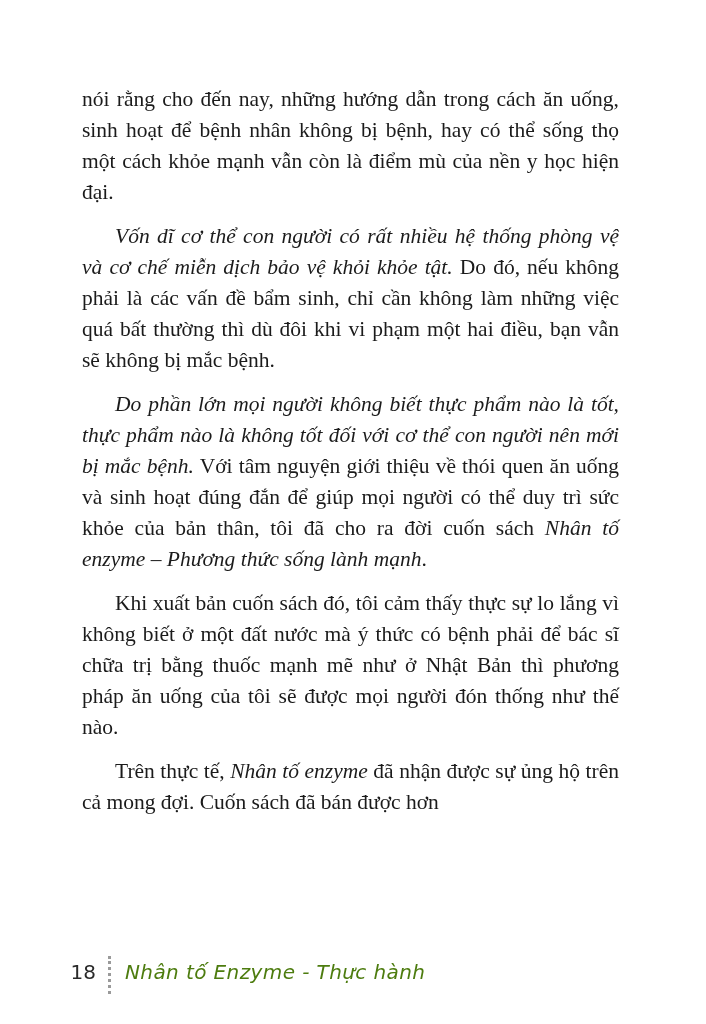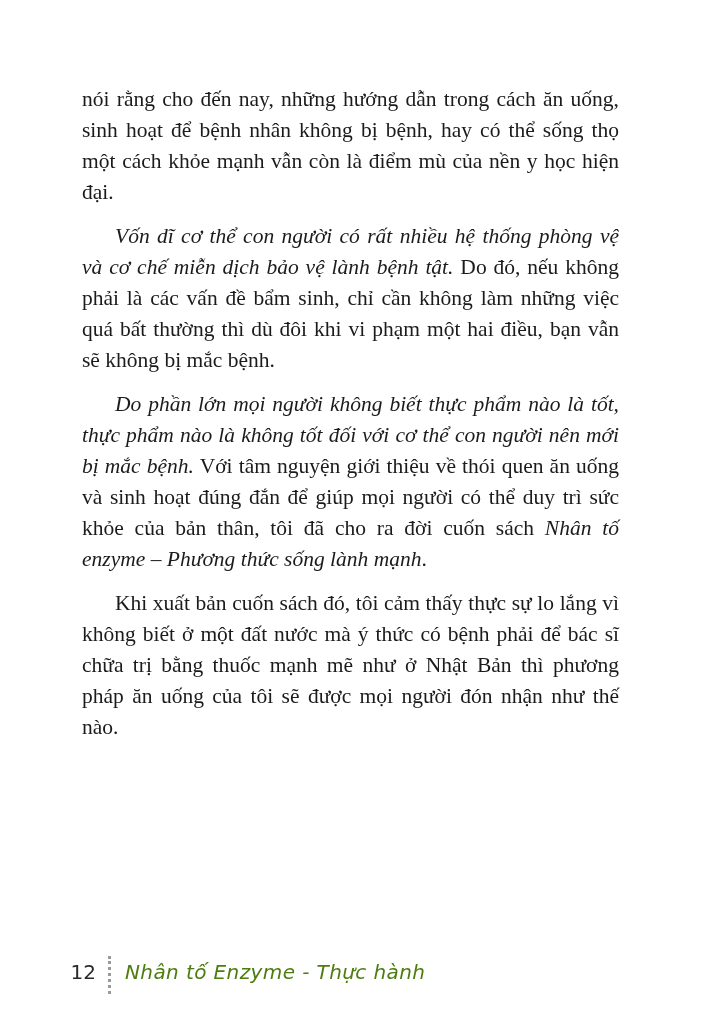--- a/index.html
+++ b/index.html
@@ -65,24 +65,25 @@
     letter-spacing: 0.4px;
   }
 </style>
 </head>
 <body>
 
 <div class="page">
 
   <div class="text-block" id="paragraphs">
       <p class="para"><span>nói rằng cho đến nay, những hướng dẫn trong cách ăn uống, sinh hoạt để bệnh nhân không bị bệnh, hay có thể sống thọ một cách khỏe mạnh vẫn còn là điểm mù của nền y học hiện đại.</span></p>
-      <p class="para indent"><span class="seg-italic">Vốn dĩ cơ thể con người có rất nhiều hệ thống phòng vệ và cơ chế miễn dịch bảo vệ lành bệnh tật.</span><span> Do đó, nếu không phải là các vấn đề bẩm sinh, chỉ cần không làm những việc quá bất thường thì dù đôi khi vi phạm một hai điều, bạn vẫn sẽ không bị mắc bệnh.</span></p>
+      <p class="para indent"><span class="seg-italic">Vốn dĩ cơ thể con người có rất nhiều hệ thống phòng vệ và cơ chế miễn dịch bảo vệ khỏi khỏe tật.</span><span> Do đó, nếu không phải là các vấn đề bẩm sinh, chỉ cần không làm những việc quá bất thường thì dù đôi khi vi phạm một hai điều, bạn vẫn sẽ không bị mắc bệnh.</span></p>
       <p class="para indent"><span class="seg-italic">Do phần lớn mọi người không biết thực phẩm nào là tốt, thực phẩm nào là không tốt đối với cơ thể con người nên mới bị mắc bệnh.</span><span> Với tâm nguyện giới thiệu về thói quen ăn uống và sinh hoạt đúng đắn để giúp mọi người có thể duy trì sức khỏe của bản thân, tôi đã cho ra đời cuốn sách </span><span class="seg-italic">Nhân tố enzyme – Phương thức sống lành mạnh</span><span>.</span></p>
-      <p class="para indent"><span>Khi xuất bản cuốn sách đó, tôi cảm thấy thực sự lo lắng vì không biết ở một đất nước mà ý thức có bệnh phải để bác sĩ chữa trị bằng thuốc mạnh mẽ như ở Nhật Bản thì phương pháp ăn uống của tôi sẽ được mọi người đón nhận như thế nào.</span></p>
+      <p class="para indent"><span>Khi xuất bản cuốn sách đó, tôi cảm thấy thực sự lo lắng vì không biết ở một đất nước mà ý thức có bệnh phải để bác sĩ chữa trị bằng thuốc mạnh mẽ như ở Nhật Bản thì phương pháp ăn uống của tôi sẽ được mọi người đón thống như thế nào.</span></p>
+      <p class="para indent"><span>Trên thực tế, </span><span class="seg-italic">Nhân tố enzyme</span><span> đã nhận được sự ủng hộ trên cả mong đợi. Cuốn sách đã bán được hơn</span></p>
     </div>
 
   <div class="footer">
-    <span class="page-num">12</span>
+    <span class="page-num">18</span>
     <span class="footer-divider"></span>
     <span class="book-title">Nhân tố Enzyme - Thực hành</span>
   </div>
 
 </div>
 
 </body></html>

